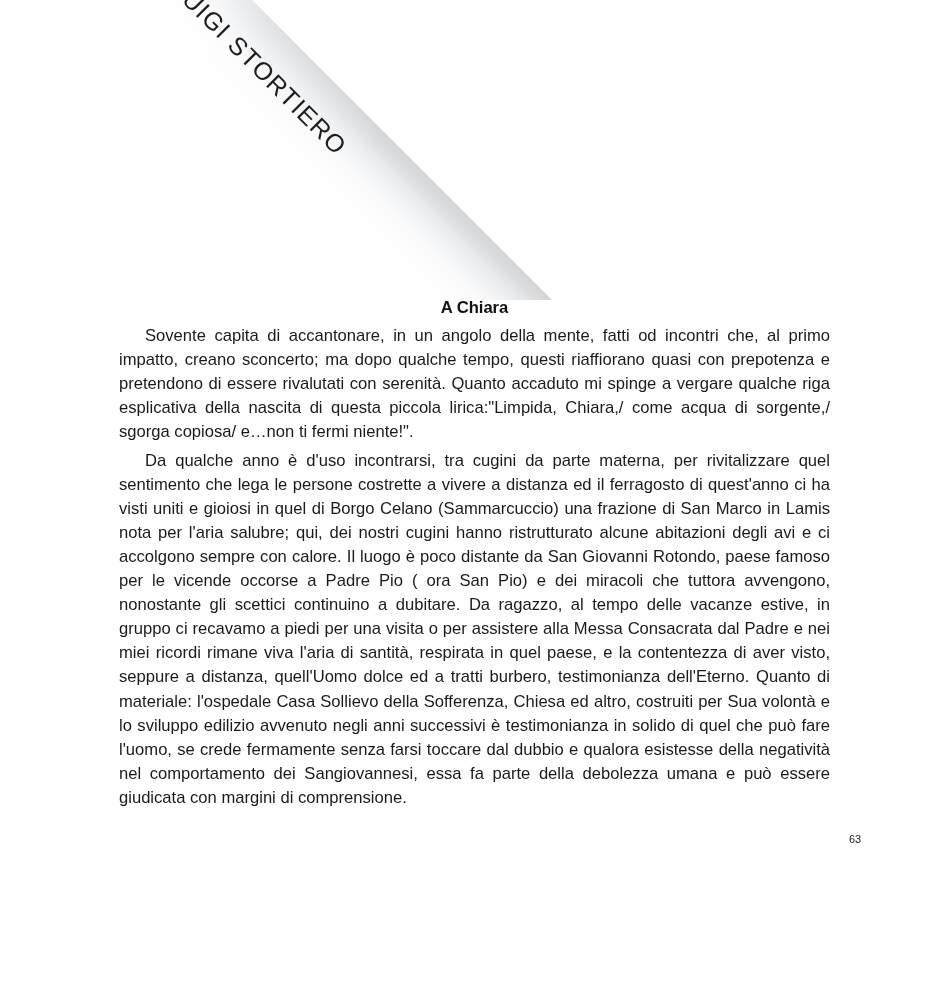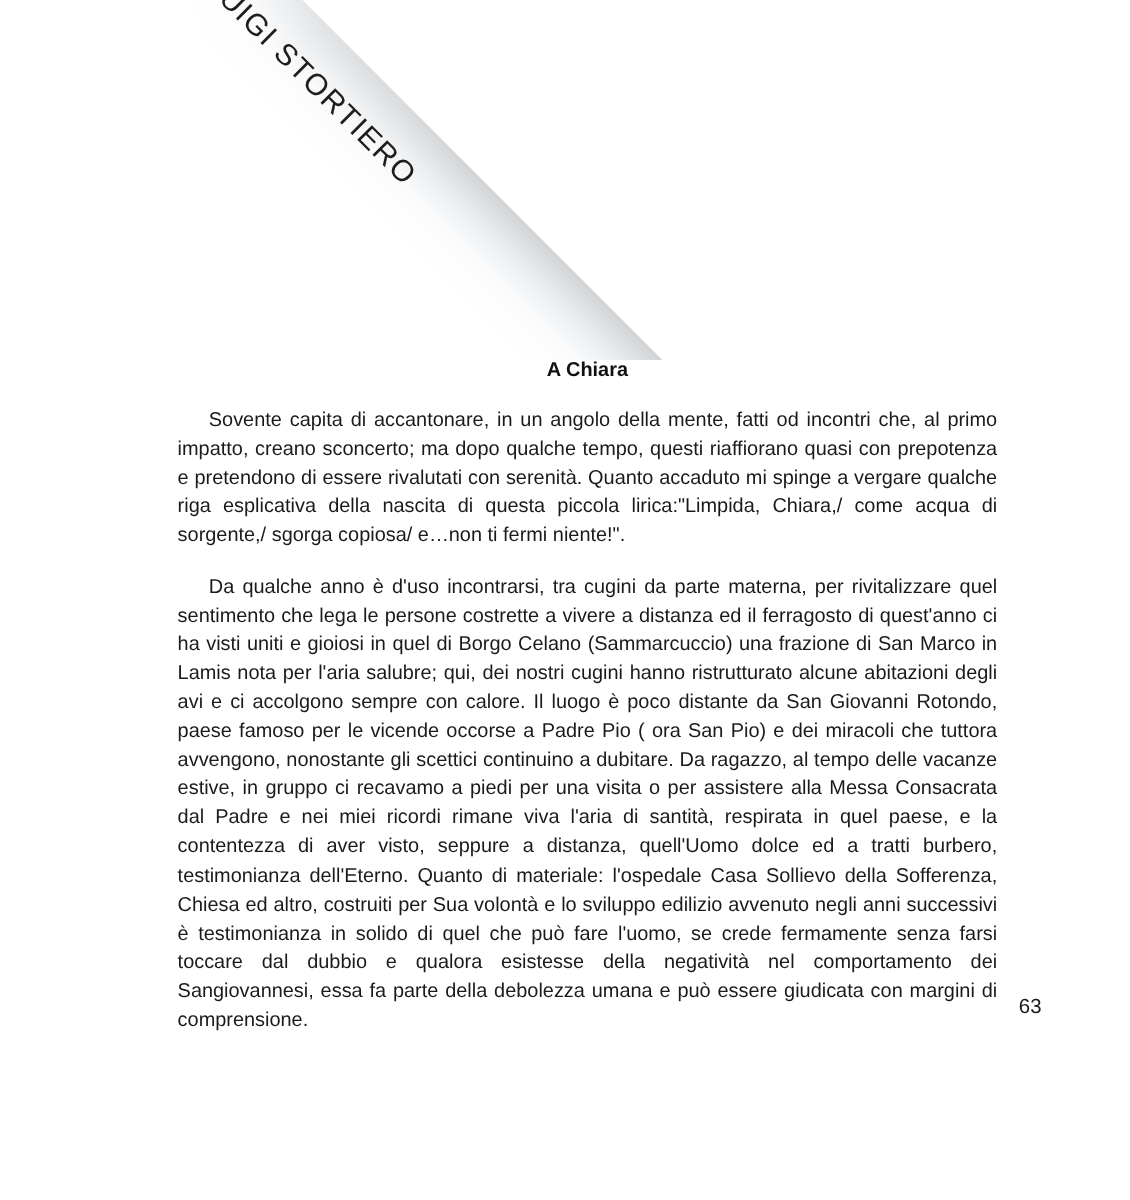--- a/index.html
+++ b/index.html
@@ -72,59 +72,59 @@
     box-sizing: border-box;
     font-size: 25px;
     letter-spacing: 1.2px;
     color: #1d1d1d;
     white-space: nowrap;
   }
 
   
   #text-column {
     position: absolute;
-    left: 130px;
+    left: 115px;
     top: 296px;
     width: 719px;
     font-size: 16.6px;
     line-height: 24.1px;
     color: #1a1a1a;
     text-align: justify;
     text-justify: inter-word;
   }
   #poem-title {
     text-align: center;
     font-weight: bold;
     font-size: 16.6px;
     line-height: 24.1px;
     margin: 0 0 0 0;
     color: #111111;
   }
   .para {
-    margin: 18px;
+    margin: 4px;
     text-indent: 26px;
     text-align: justify;
     text-justify: inter-word;
     hyphens: none;
   }
   .para.last-para {
     text-align: justify;
   }
   .para.last-para::after {
     content: "";
     display: inline-block;
     width: 100%;
   }
 
   
   #folio {
     position: absolute;
     left: 849px;
     top: 827px;
-    font-size: 17px;
+    font-size: 11px;
     line-height: 24.1px;
     color: #1a1a1a;
   }
 </style>
 </head>
 <body>
 
 <div id="page">
 
   <div id="banner-layer">

